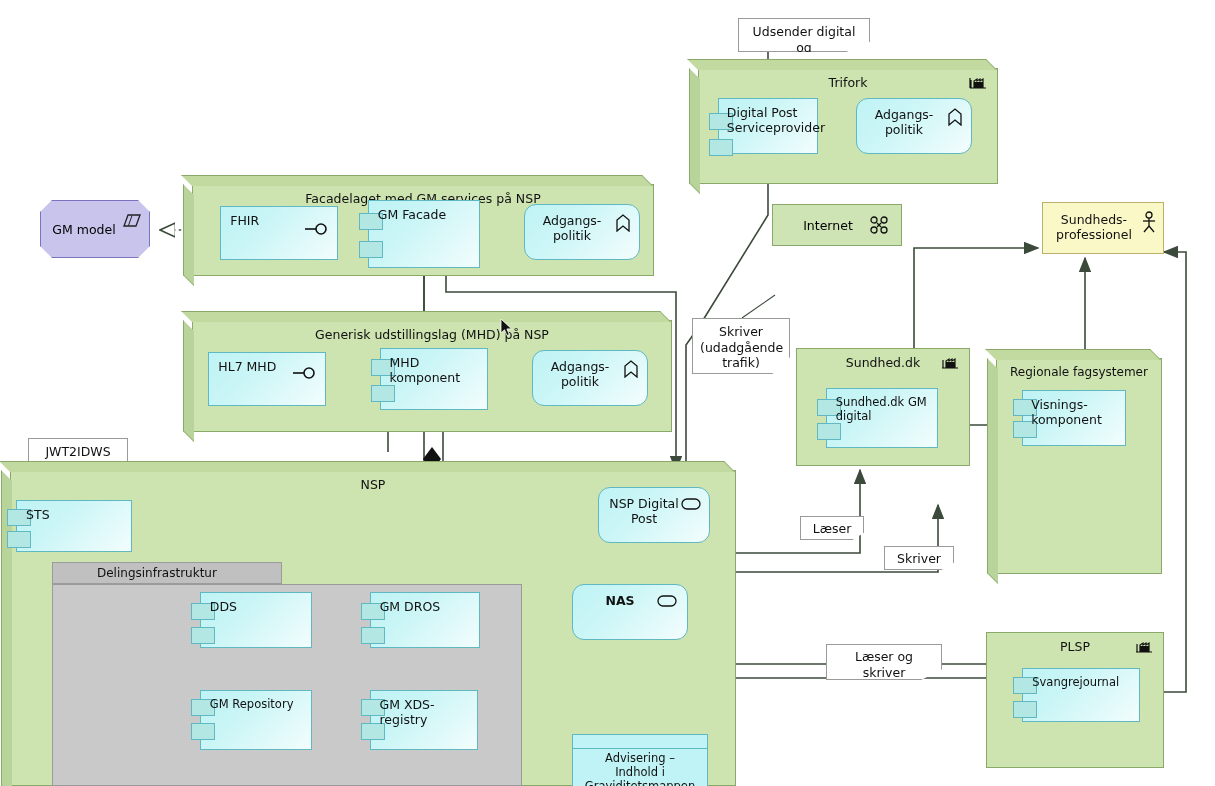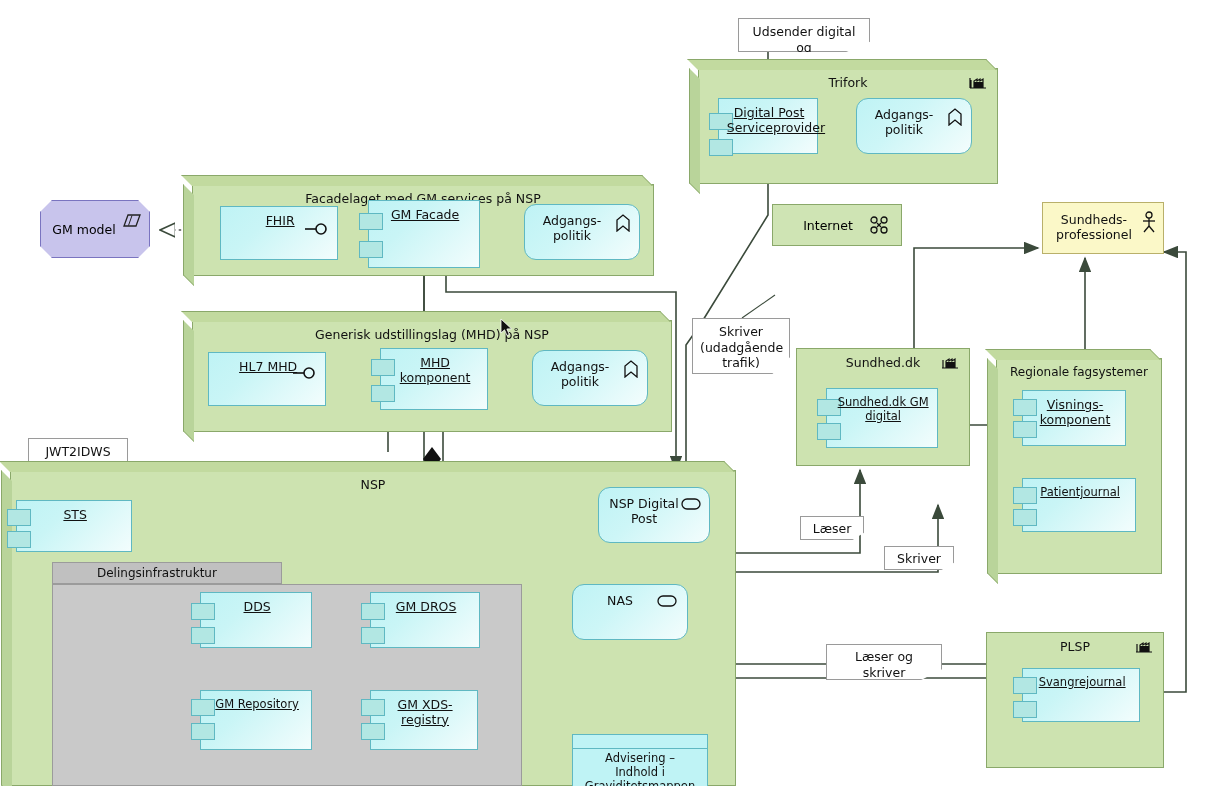--- a/index.html
+++ b/index.html
@@ -10,21 +10,21 @@
   .grp>.gtitle{position:absolute;left:0;right:0;top:6px;text-align:center;font-size:12.5px;color:#111;}
   .grp3d:before{content:"";position:absolute;left:-10px;top:10px;width:10px;height:100%;
      background:#b9d49a;border-left:1px solid #8aa86a;border-bottom:1px solid #8aa86a;
      transform:skewY(45deg);transform-origin:top right;}
   .grp3d:after{content:"";position:absolute;right:0;top:-10px;width:100%;height:10px;
      background:#c2da9f;border-top:1px solid #8aa86a;border-right:1px solid #8aa86a;
      transform:skewX(45deg);transform-origin:bottom left;}
   .comp{position:absolute;box-sizing:border-box;
      background:linear-gradient(135deg,#bff3f5 0%,#c9f5f6 35%,#f3fdfd 100%);
      border:1px solid #5fb8c2;}
-  .comp .lbl{position:absolute;left:8%;right:6%;top:7px;text-align:center;font-size:12.5px;color:#111;line-height:1.18;text-decoration:underline;}
+  .comp .lbl{position:absolute;left:8%;right:6%;top:7px;text-align:left;font-size:12.5px;color:#111;line-height:1.18;}
   .tab{position:absolute;left:-10px;width:22px;height:15px;background:#b2e7e3;border:1px solid #5fb8c2;}
   .tab.t1{top:14px;} .tab.t2{top:40px;}
   .rnd{position:absolute;box-sizing:border-box;border-radius:12px;
      background:linear-gradient(135deg,#bff3f5 0%,#cdf6f7 40%,#f4fdfd 100%);
      border:1px solid #5fb8c2;}
   .rnd .lbl{position:absolute;left:6px;right:26px;top:8px;text-align:center;font-size:12.5px;color:#111;line-height:1.2;}
   .note{position:absolute;box-sizing:border-box;background:#fff;border:1px solid #9a9a9a;
      font-size:12.5px;color:#111;line-height:1.25;padding:5px 7px;
      clip-path:polygon(0 0,100% 0,100% 70%,82% 100%,0 100%);text-align:center;}
   .note.sm{padding:4px 7px;}
@@ -290,21 +290,21 @@
   <div class="comp" style="left:200px;top:592px;width:112px;height:56px;">
     <span class="tab t1" style="top:10px;"></span>
     <span class="tab t2" style="top:34px;"></span>
     <span class="lbl">DDS</span>
   </div>
   <div class="comp" style="left:370px;top:592px;width:110px;height:56px;">
     <span class="tab t1" style="top:10px;"></span>
     <span class="tab t2" style="top:34px;"></span>
     <span class="lbl">GM DROS</span>
   </div>
-  <div class="rnd" style="left:572px;top:584px;width:116px;height:56px;">
+  <div class="rnd" style="left:572px;top:584px;width:116px;height:56px;font-weight:bold;">
     <span class="lbl">NAS</span>
     <svg class="ic" style="right:10px;top:10px;" width="20" height="12" viewBox="0 0 20 12">
       <rect x="1" y="1" width="18" height="10" rx="5" fill="none" stroke="#111" stroke-width="1.3"></rect>
     </svg>
   </div>
   <div class="comp" style="left:200px;top:690px;width:112px;height:60px;">
     <span class="tab t1" style="top:8px;"></span>
     <span class="tab t2" style="top:32px;"></span>
     <span class="lbl" style="font-size:11.5px">GM Repository</span>
   </div>
@@ -338,25 +338,20 @@
 
   <div class="grp grp3d" style="left:996px;top:358px;width:166px;height:216px;">
     <div class="gtitle" style="font-size:12px">Regionale fagsystemer</div>
   </div>
   <div class="comp" style="left:1022px;top:390px;width:104px;height:56px;">
     <span class="tab t1" style="top:8px;"></span>
     <span class="tab t2" style="top:30px;"></span>
     <span class="lbl" style="white-space:pre-line">Visnings-
 komponent</span>
   </div>
-  <div class="comp" style="left:1022px;top:478px;width:114px;height:54px;">
-    <span class="tab t1" style="top:8px;"></span>
-    <span class="tab t2" style="top:30px;"></span>
-    <span class="lbl" style="font-size:11.5px">Patientjournal</span>
-  </div>
 
   <div class="grp" style="left:986px;top:632px;width:178px;height:136px;">
     <div class="gtitle">PLSP</div>
     <svg class="ic" style="right:10px;top:6px;" width="18" height="14" viewBox="0 0 18 14">
       <path d="M1,13 L17,13 M2,13 L2,5 M5,13 L5,6 L8,4 L8,6 L11,4 L11,6 L14,4 L14,13" fill="none" stroke="#111" stroke-width="1.2"></path>
       <rect x="5" y="7" width="9" height="6" fill="#111"></rect>
     </svg>
   </div>
   <div class="comp" style="left:1022px;top:668px;width:118px;height:54px;">
     <span class="tab t1" style="top:8px;"></span>

